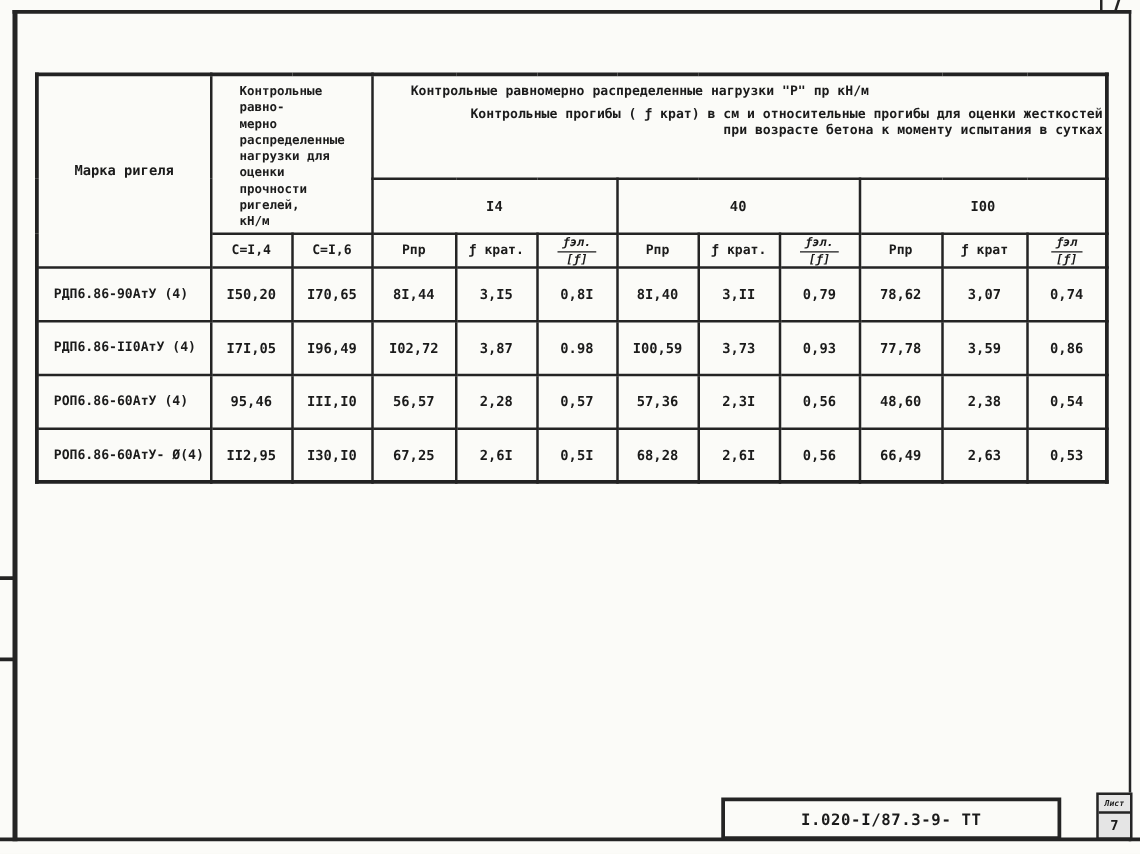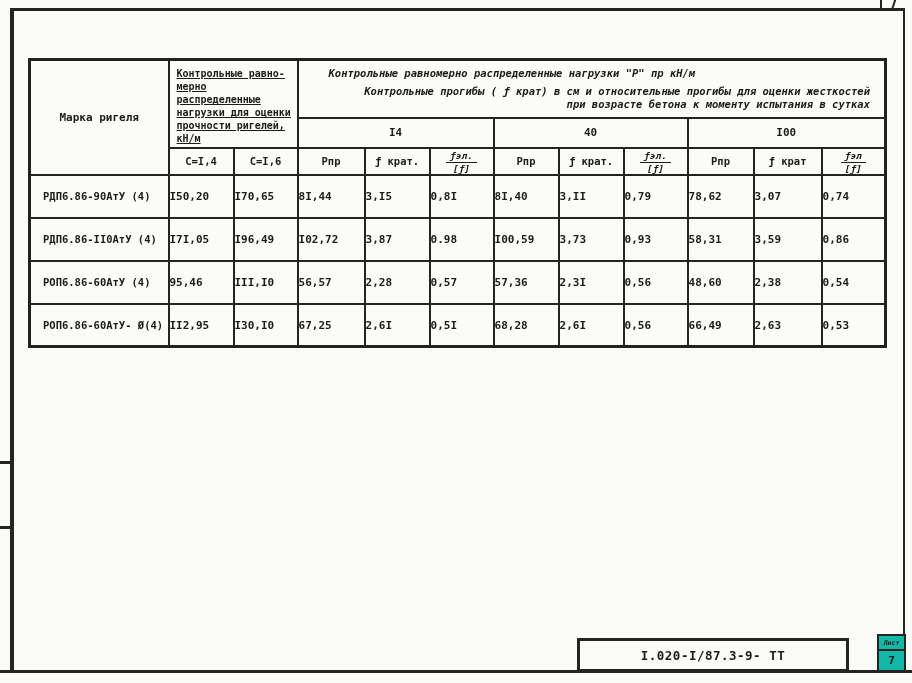--- a/index.html
+++ b/index.html
@@ -36,44 +36,44 @@
     padding:0; overflow:hidden;
   }
   tr.hrow-a { height:54px; }
   tr.hrow-b { height:29px; }
   tr.hrow-c { height:17px; }
   tr.drow   { height:43px; }
 
   th.mark-h { font-size:11px; text-align:center; vertical-align:middle; font-weight:bold; }
   th.strength-h {
     font-size:10px; text-align:left; vertical-align:top;
-    padding:6px 2px 2px 7px; white-space:pre-line; line-height:1.3; font-weight:bold;text-decoration:underline;
-  }
-  th.loads-h { text-align:left; vertical-align:top; padding:6px 14px 2px 30px; font-size:10.5px; line-height:1.3;font-style:italic; }
+    padding:6px 2px 2px 22px; white-space:pre-line; line-height:1.3; font-weight:bold;
+  }
+  th.loads-h { text-align:left; vertical-align:top; padding:6px 2px 2px 30px; font-size:10.5px; line-height:1.3; }
   .loads-line1 { margin:0 0 4px 0; }
   .loads-line2 { white-space:pre-line; margin:0;text-align:right; }
   th.age-h { font-size:11px; text-align:center; vertical-align:middle; }
   th.col-h { font-size:10.5px; text-align:center; vertical-align:middle; }
 
   .frac { display:inline-flex; flex-direction:column; align-items:center; line-height:1.05; font-size:9.5px; font-style:italic; }
   .frac .top { border-bottom:1.5px solid #1b1b1b; padding:0 4px 1px 4px; }
   .frac .bot { padding-top:1px; }
 
-  td.val { font-size:11px; vertical-align:middle; }
+  td.val { font-size:11px; text-align:center; vertical-align:middle; }
   td.mark-cell { font-size:10.5px; text-align:left; vertical-align:middle; padding-left:12px;margin-top:39px; }
 
   .doc-box {
     position:absolute; left:577px; top:638px; width:272px; height:34px;
     box-sizing:border-box; border:3px solid #242424; background:#fbfbf8;
     display:flex; align-items:center; justify-content:center;
     font-size:12.5px; letter-spacing:0.5px; font-weight:bold;
   }
   .sheet-box {
     position:absolute; left:877px; top:634px; width:29px; height:38px;
-    box-sizing:border-box; border:2px solid #242424; background:#14b8a6;
+    box-sizing:border-box; border:2px solid #242424; background:#e5e5e5;
   }
   .sheet-label {
     height:13px; border-bottom:2px solid #242424; box-sizing:content-box;
     display:flex; align-items:center; justify-content:center;
     font-size:6.5px; font-style:italic; font-weight:bold;
   }
   .sheet-number {
     height:19px; display:flex; align-items:center; justify-content:center;
     font-size:11px; font-weight:bold;
   }
@@ -170,21 +170,21 @@
       <tr class="drow">
         <td class="mark-cell">РДП6.86-II0АтУ (4)</td>
         <td class="val">I7I,05</td>
         <td class="val">I96,49</td>
         <td class="val">I02,72</td>
         <td class="val">3,87</td>
         <td class="val">0.98</td>
         <td class="val">I00,59</td>
         <td class="val">3,73</td>
         <td class="val">0,93</td>
-        <td class="val">58,31</td>
+        <td class="val">77,78</td>
         <td class="val">3,59</td>
         <td class="val">0,86</td>
       </tr>
       <tr class="drow">
         <td class="mark-cell">РОП6.86-60АтУ (4)</td>
         <td class="val">95,46</td>
         <td class="val">III,I0</td>
         <td class="val">56,57</td>
         <td class="val">2,28</td>
         <td class="val">0,57</td>

